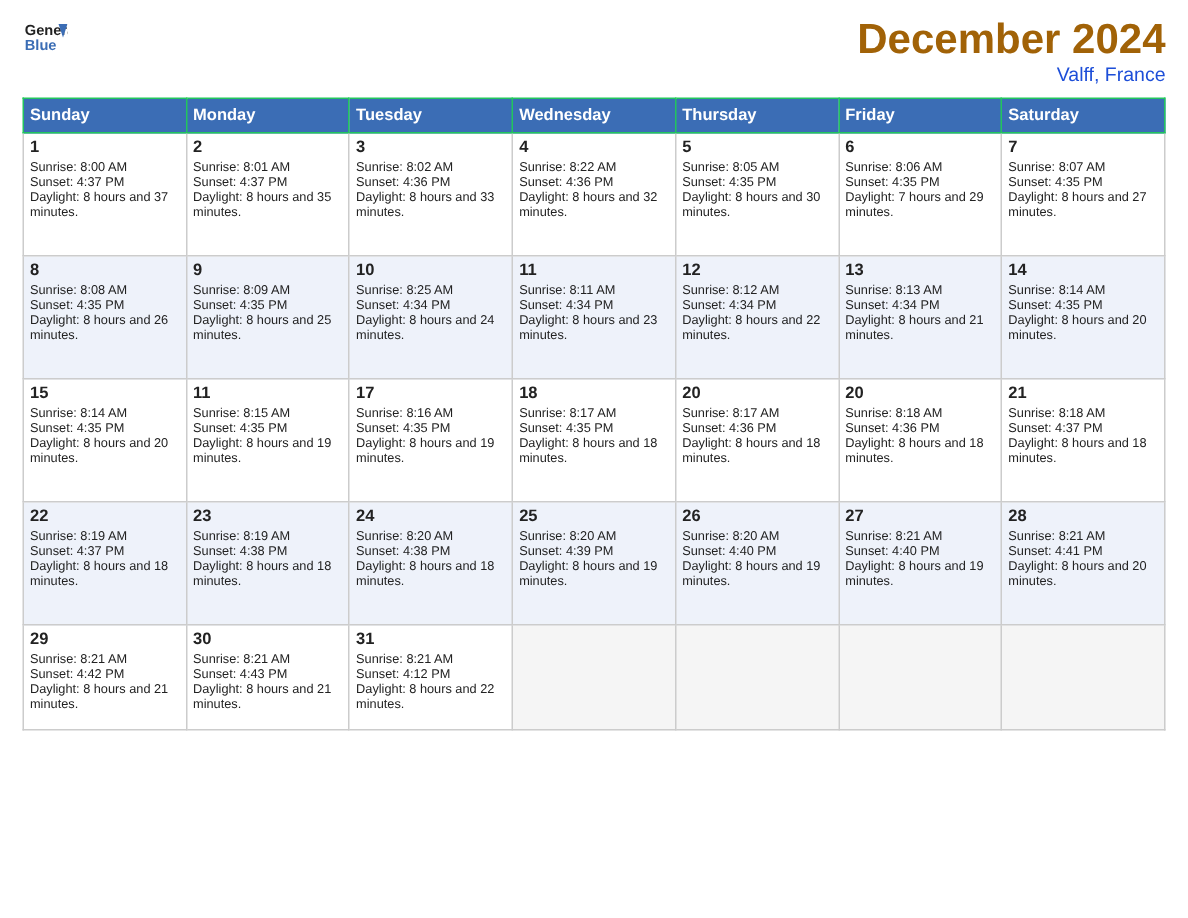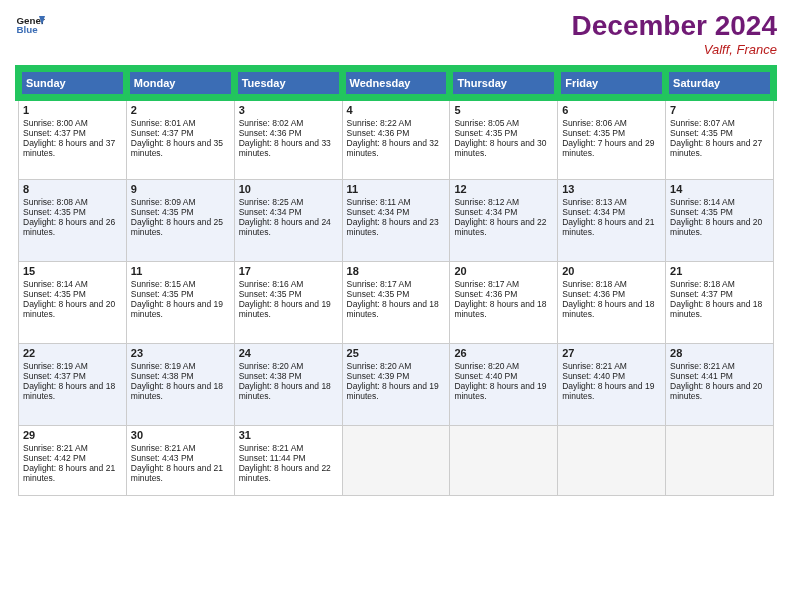--- a/index.html
+++ b/index.html
@@ -30,40 +30,39 @@
     .logo-icon {
       width: 30px;
       height: 30px;
     }
     .title-block {
       text-align: right;
     }
     .month-title {
       font-size: 28px;
       font-weight: bold;
-      color: #701a75;
+      color: #a16207;
     }
     .location {
       font-size: 13px;
-      color: #b91c1c;
-      font-style: italic;
+      color: #1d4ed8;
     }
     table {
       width: 100%;
       border-collapse: collapse;
       table-layout: fixed;
     }
     thead th {
       background: #3b6db5;
       color: #fff;
       font-size: 11px;
       font-weight: bold;
       padding: 5px 4px;
       text-align: left;
-      border: 7px solid #22c55e;
+      border: 1px solid #22c55e;
     }
     tbody td {
       border: 1px solid #ccc;
       vertical-align: top;
       padding: 3px 4px;
       font-size: 8.5px;
       color: #222;
       height: 82px;
     }
     tbody tr:last-child td {
@@ -298,21 +297,21 @@
       </td>
           <td>
         <span class="day-num">30</span>
         <span>Sunrise: 8:21 AM</span><br>
         <span>Sunset: 4:43 PM</span><br>
         <span>Daylight: 8 hours and 21 minutes.</span>
       </td>
           <td>
         <span class="day-num">31</span>
         <span>Sunrise: 8:21 AM</span><br>
-        <span>Sunset: 11:44 PM</span><br>
+        <span>Sunset: 4:12 PM</span><br>
         <span>Daylight: 8 hours and 22 minutes.</span>
       </td>
           <td class="cell-empty"></td>
           <td class="cell-empty"></td>
           <td class="cell-empty"></td>
           <td class="cell-empty"></td>
         </tr>
       </tbody>
   </table>
 </div>

